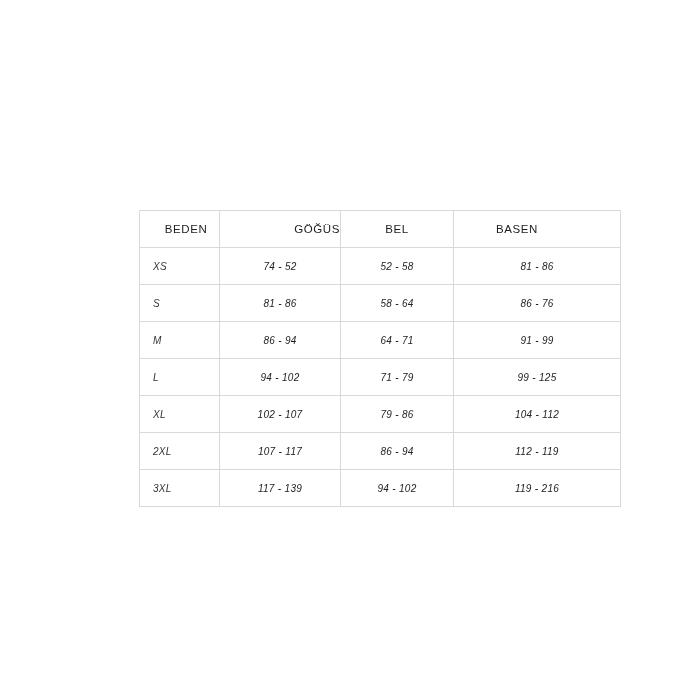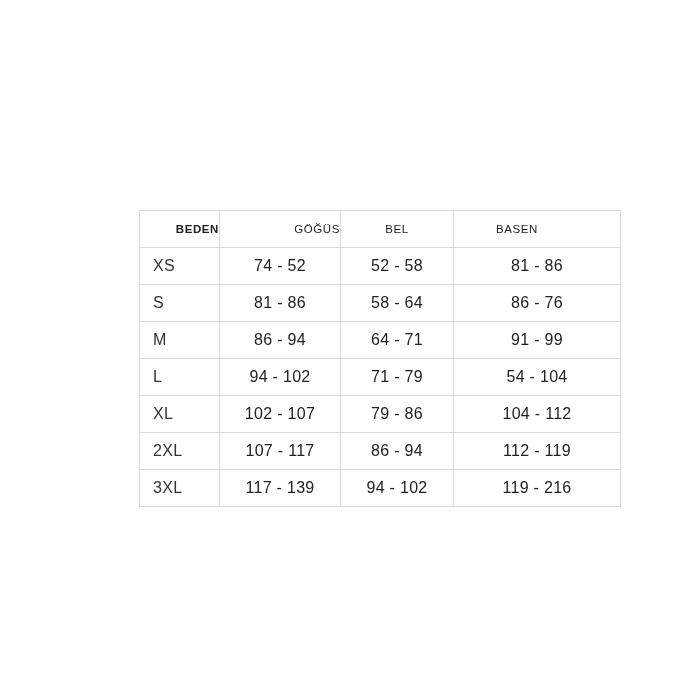--- a/index.html
+++ b/index.html
@@ -38,28 +38,29 @@
     font-weight: bold;
     font-size: 11.5px;
     letter-spacing: 0.6px;
     color: #1a1a1a;
   }
   .col-size   { width: 66px; }
   .col-chest  { width: 120px; }
   .col-waist  { width: 112px; }
   .col-hip    { width: 124px; }
 
-  thead th.col-size   { text-align: right;   padding-left: 13px; font-weight: bold; }
+  thead th.col-size   { text-align: center;   padding-left: 13px; }
   thead th.col-chest  { text-align: right; }
   thead th.col-waist  { text-align: center; }
   thead th.col-hip    { text-align: left;  padding-left: 42px; }
 
   tbody td {
-    font-size: 16px;
+    font-size: 10px;
     letter-spacing: 0.3px;
+    font-style: italic;
   }
   tbody td.col-size  { text-align: left; padding-left: 13px; color: #333; }
   tbody td.col-chest { text-align: center; }
   tbody td.col-waist { text-align: center; }
   tbody td.col-hip   { text-align: center; }
 </style>
 </head>
 <body>
 
 <div class="table-wrap">
@@ -88,21 +89,21 @@
       <tr>
         <td class="col-size">M</td>
         <td class="col-chest">86 - 94</td>
         <td class="col-waist">64 - 71</td>
         <td class="col-hip">91 - 99</td>
       </tr>
       <tr>
         <td class="col-size">L</td>
         <td class="col-chest">94 - 102</td>
         <td class="col-waist">71 - 79</td>
-        <td class="col-hip">54 - 104</td>
+        <td class="col-hip">99 - 125</td>
       </tr>
       <tr>
         <td class="col-size">XL</td>
         <td class="col-chest">102 - 107</td>
         <td class="col-waist">79 - 86</td>
         <td class="col-hip">104 - 112</td>
       </tr>
       <tr>
         <td class="col-size">2XL</td>
         <td class="col-chest">107 - 117</td>

